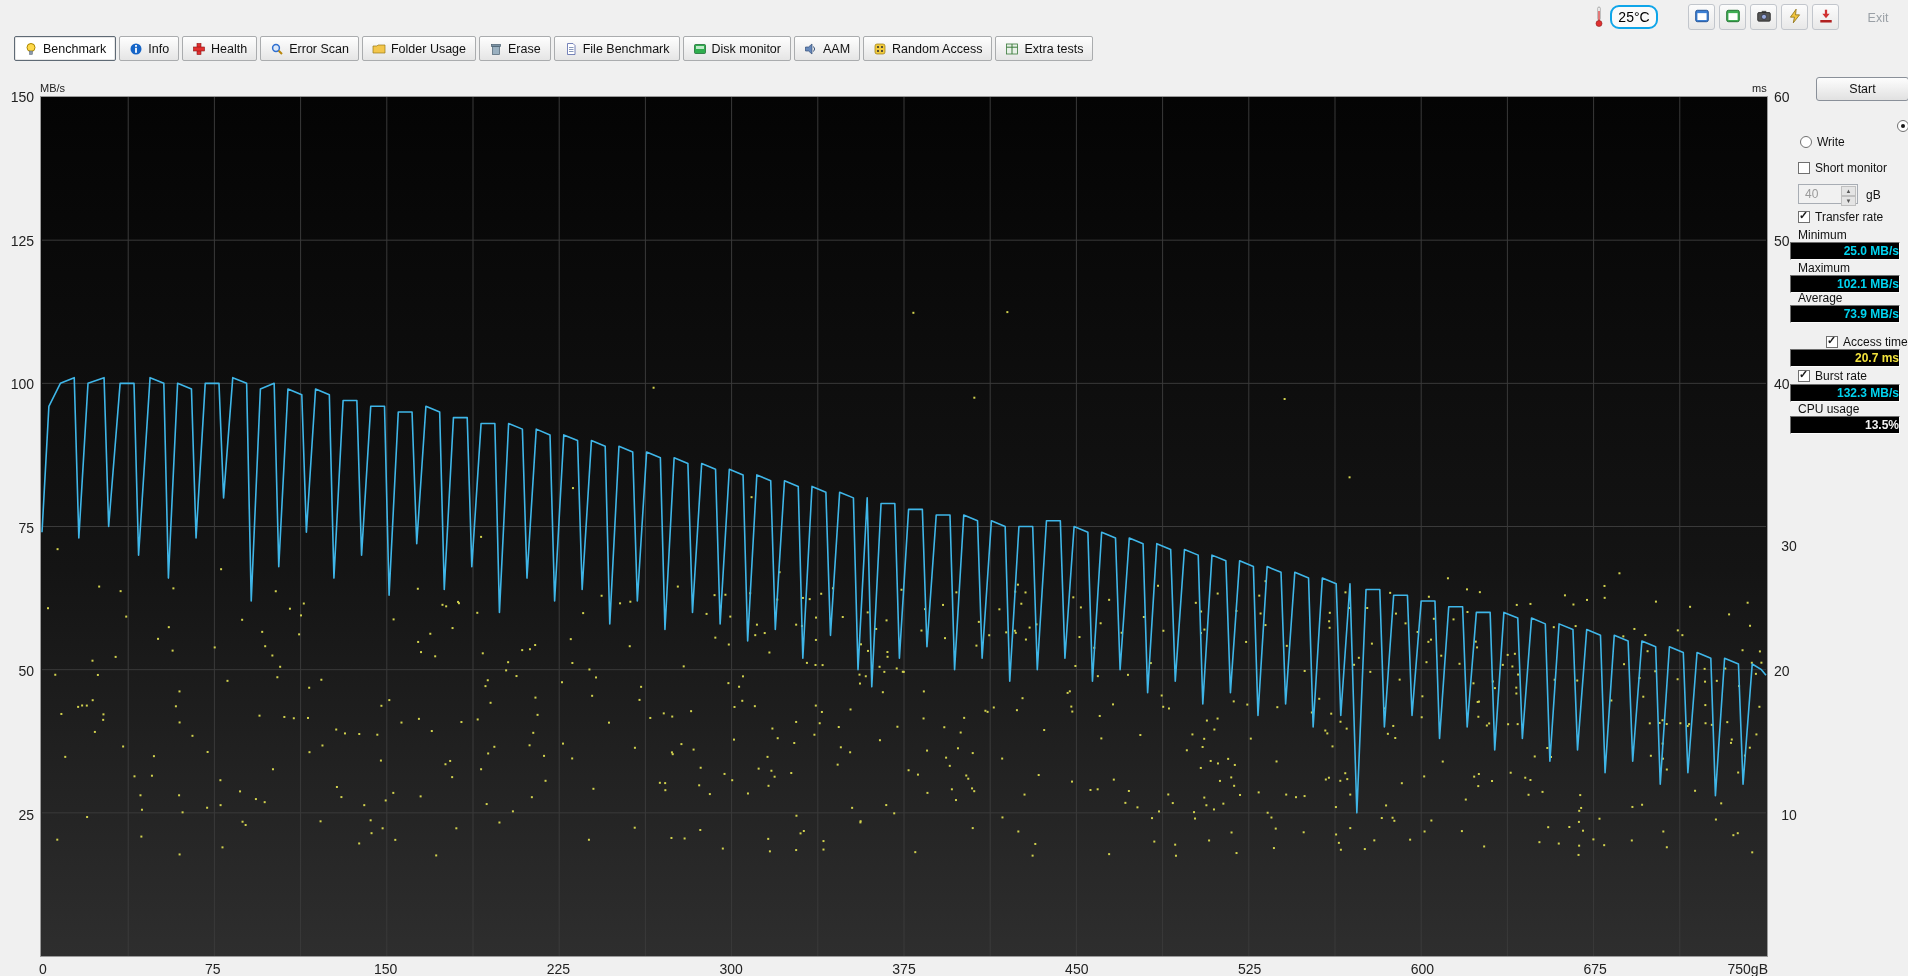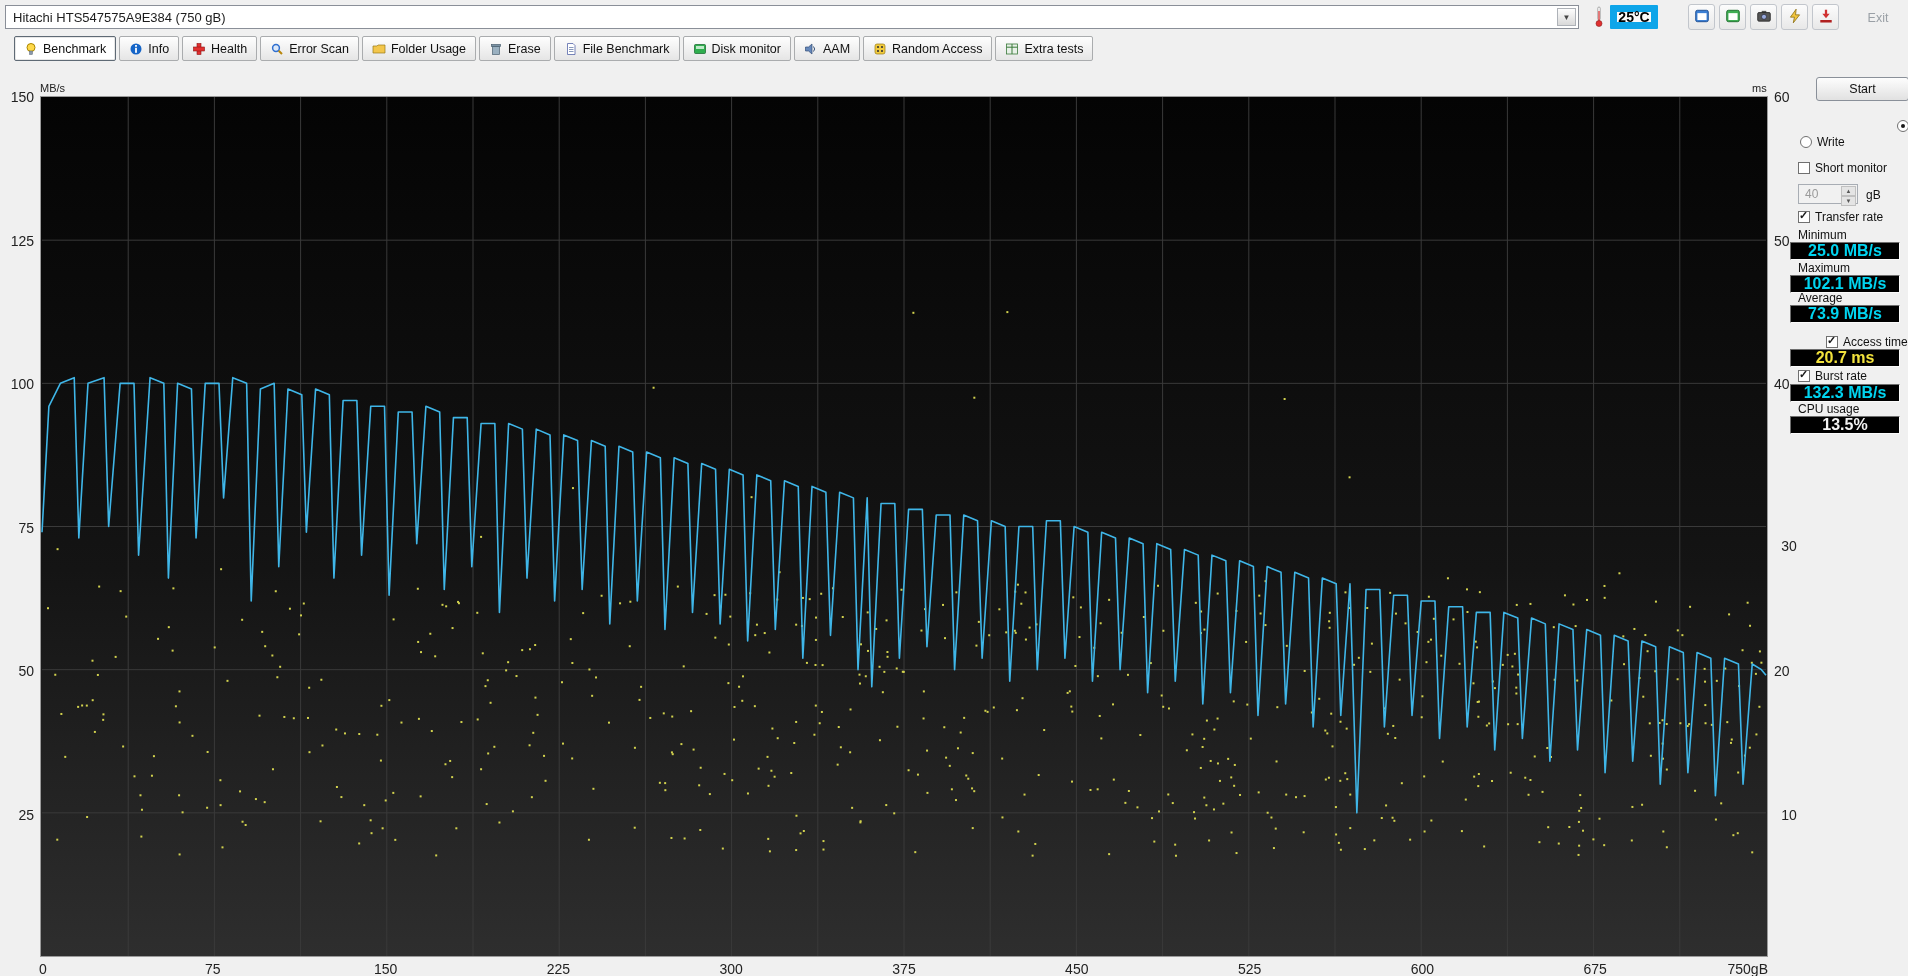--- a/index.html
+++ b/index.html
@@ -9,22 +9,22 @@
 
   
   .combo { position:absolute; left:5px; top:5px; width:1574px; height:24px; background:#fff;
            border:1px solid #8a8f98; display:flex; align-items:center; padding-left:7px;
            font-size:13px; color:#1c1c1c; }
   .combo-arrow { position:absolute; right:2px; top:2px; width:19px; height:18px;
            background:linear-gradient(#fdfdfd,#d9d9d9); border:1px solid #aeb2b8;
            display:flex; align-items:center; justify-content:center; font-size:8px; color:#444; }
   .thermo { position:absolute; left:1590px; top:6px; width:18px; height:22px; }
   .temp-box { position:absolute; left:1610px; top:5px; height:24px; min-width:48px;
-           display:flex; align-items:center; justify-content:center; font-weight:bold;
-           font-size:14px; color:#000; background:#fafafa; border:7px solid #0ea5e9; border-radius:1px; }
+           display:flex; align-items:center; justify-content:center; font-weight:normal;
+           font-size:14px; color:#000; background:#fafafa; border:2px solid #0ea5e9; border-radius:9px; }
   .tool-btn { position:absolute; top:4px; width:27px; height:26px; border:1px solid #c2c6cc;
            background:linear-gradient(#fcfcfc,#e8e8e8); border-radius:3px;
            display:flex; align-items:center; justify-content:center; padding:0; }
   .exit-btn { position:absolute; left:1854px; top:8px; width:48px; height:20px; color:#9aa0a6;
            font-size:12.5px; background:none; border:none; text-align:center; }
 
   
   .tabbar { position:absolute; left:0; top:36px; width:100%; height:30px; display:flex;
            padding-left:14px; gap:3px; }
   .tab { display:inline-flex; align-items:center; gap:5px; height:25px; padding:0 9px;
@@ -53,32 +53,28 @@
           position:relative; flex:none; }
   .cb.on::after { content:"\2713"; position:absolute; left:0px; top:-3px; font-size:11px;
           font-weight:bold; color:#1a1a1a; }
   .spin { position:absolute; left:1798px; top:184px; width:60px; height:20px; border:1px solid #a8adb4;
           background:#f1f1f1; color:#9a9a9a; font-size:12px; display:flex; align-items:center; padding-left:6px; }
   .spin-btns { position:absolute; right:1px; top:1px; width:15px; height:16px; display:flex;
           flex-direction:column; }
   .sb { flex:1; font-size:6px; line-height:8px; text-align:center; color:#555; background:#e4e4e4;
           border:1px solid #c0c0c0; }
   .val-box { position:absolute; left:1790px; width:110px; height:18px; background:#000;
-          border:1px solid; border-color:#6e6e6e #fbfbfb #fbfbfb #6e6e6e; font-size:16px;
-          font-weight:bold; text-align:center; line-height:16px; }
+          border:1px solid; border-color:#6e6e6e #fbfbfb #fbfbfb #6e6e6e; font-size:12px;
+          font-weight:bold; text-align:right; line-height:16px; }
 </style>
 </head>
 <body>
 
 <div id="app">
 
-  <div class="combo">
-    <span>Hitachi HTS547575A9E384 (750 gB)</span>
-    <span class="combo-arrow">▼</span>
-  </div>
   <span class="thermo"><svg viewBox="0 0 14 22" width="18" height="22">
         <rect x="5.8" y="1" width="2.4" height="13" rx="1.2" fill="#fff" stroke="#888" stroke-width="0.7"></rect>
         <rect x="6.4" y="5" width="1.2" height="10" fill="#e03030"></rect>
         <circle cx="7" cy="17.5" r="3" fill="#e03030" stroke="#882020" stroke-width="0.6"></circle>
       </svg></span>
   <div class="temp-box">25°C</div>
   <div id="toolbar">
       <button class="tool-btn" style="left: 1688px;">
         <span class="ticn"><svg viewBox="0 0 14 14" width="16" height="16">
             <rect x="1.5" y="2" width="11" height="10" rx="1.5" fill="#3b7fd4" stroke="#1c4d91" stroke-width="0.8"></rect>

